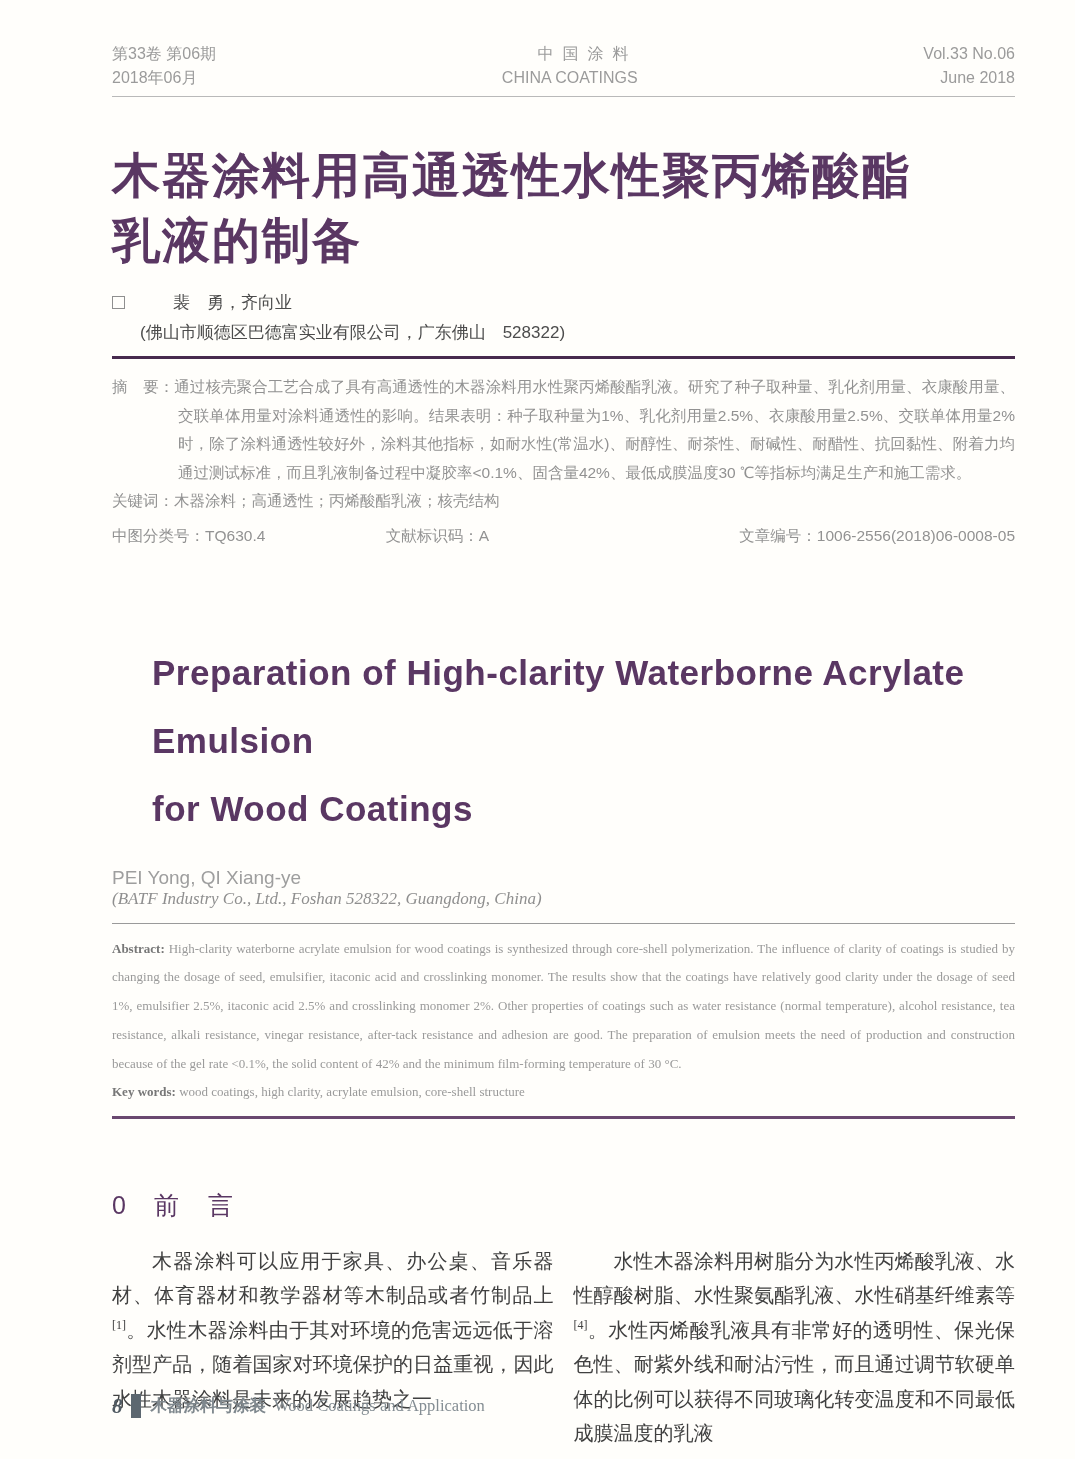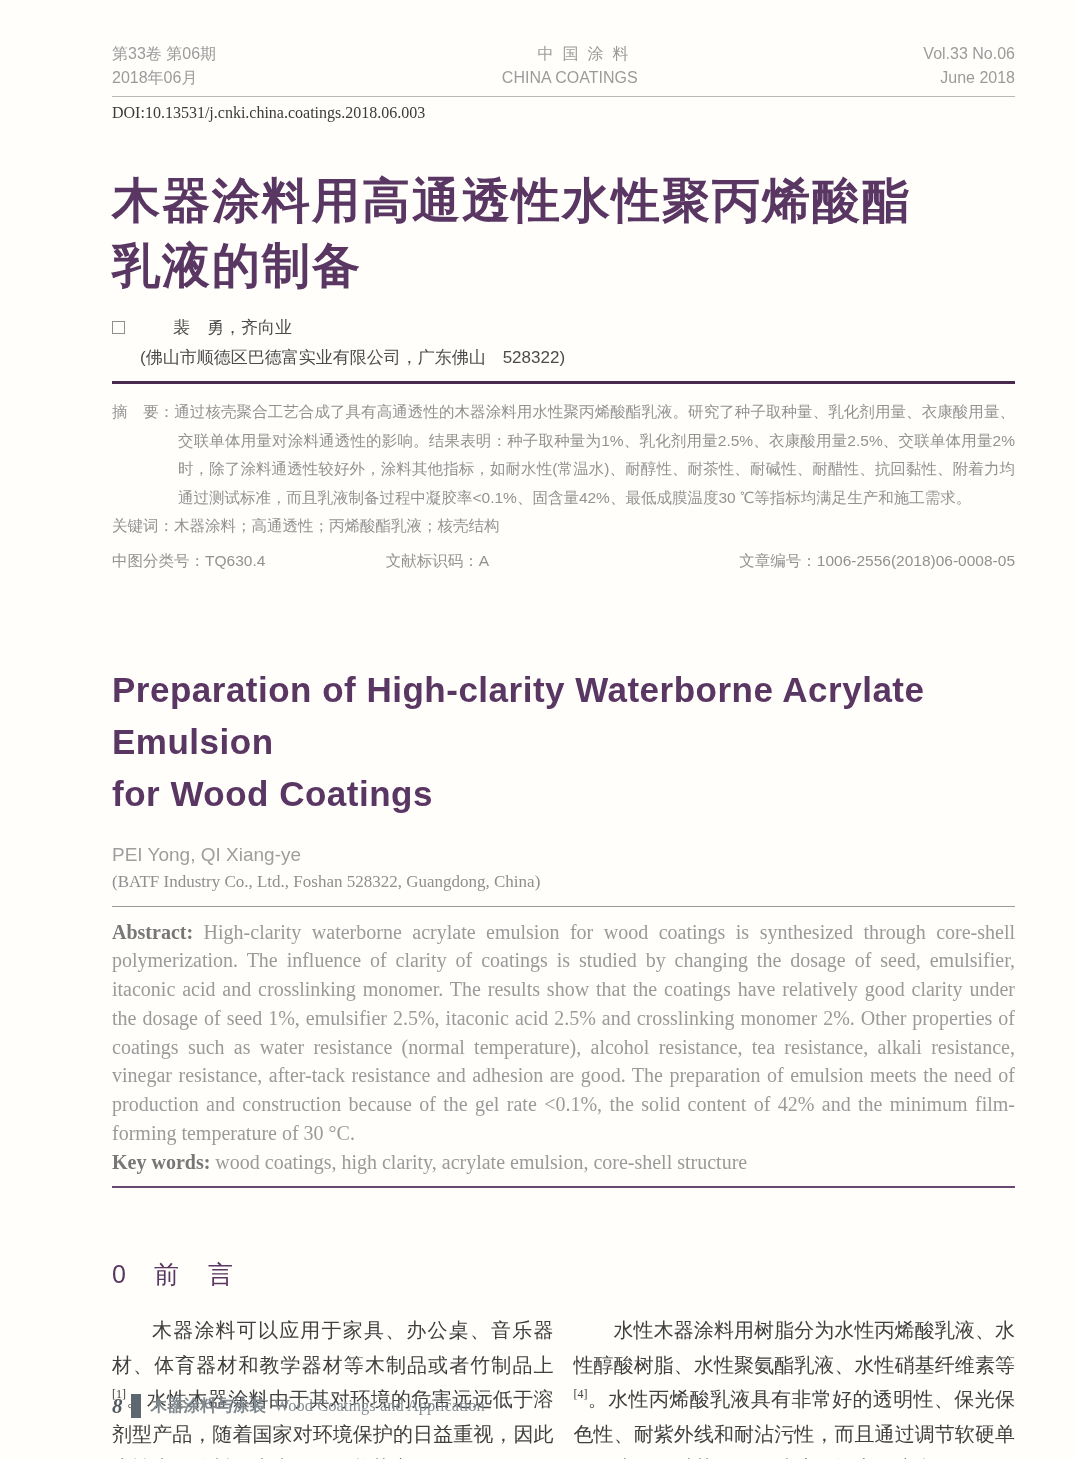--- a/index.html
+++ b/index.html
@@ -96,44 +96,46 @@
     font-family: "Liberation Sans", sans-serif;
   }
   .meta-row .m2 { margin-right: 130px; }
   
   .en-title {
     margin-top: 92px;
     color: #5a3763;
     font-family: "Liberation Sans", "DejaVu Sans", sans-serif;
     font-weight: bold;
     font-size: 35px;
-    line-height: 52px;
+    line-height: 68px;
     letter-spacing: 0.5px;
+    margin-left: 40px;
   }
   .en-authors {
     margin-top: 24px;
     color: #9e9e9e;
     font-size: 19px;
     font-family: "Liberation Sans", sans-serif;
   }
   .en-affil {
-    margin-top: 6px;
+    margin-top: 0;
     color: #8f8f8f;
     font-size: 17px;
+    font-style: italic;
     font-family: "Liberation Serif", serif;
   }
   .rule-thin {
     margin-top: 14px;
     height: 0;
     border-top: 1.5px solid #9a9a9a;
   }
   .abs-en {
     margin-top: 11px;
     color: #9a9a9a;
-    font-size: 20px;
+    font-size: 13px;
     line-height: 28.8px;
     text-align: justify;
     font-family: "Liberation Serif", serif;
   }
   .abs-en b, .abs-cn b { font-weight: bold; color: #777777; }
   .rule-purple {
     margin-top: 9px;
     height: 2.5px;
     background: #6a4870;
   }
@@ -207,21 +209,20 @@
     </div>
     <div class="col center">
       <div class="cn">中国涂料</div>
       <div>CHINA COATINGS</div>
     </div>
     <div class="col right">
       <div>Vol.33 No.06</div>
       <div>June 2018</div>
     </div>
   </div>
-  <div class="doi">DOI:10.13531/j.cnki.china.coatings.2018.06.003</div>
 
   <div class="cn-title">
     <div>木器涂料用高通透性水性聚丙烯酸酯</div>
     <div>乳液的制备</div>
   </div>
 
   <div class="cn-authors">
     <span class="sq"></span>
     <span>裴　勇，齐向业</span>
   </div>

